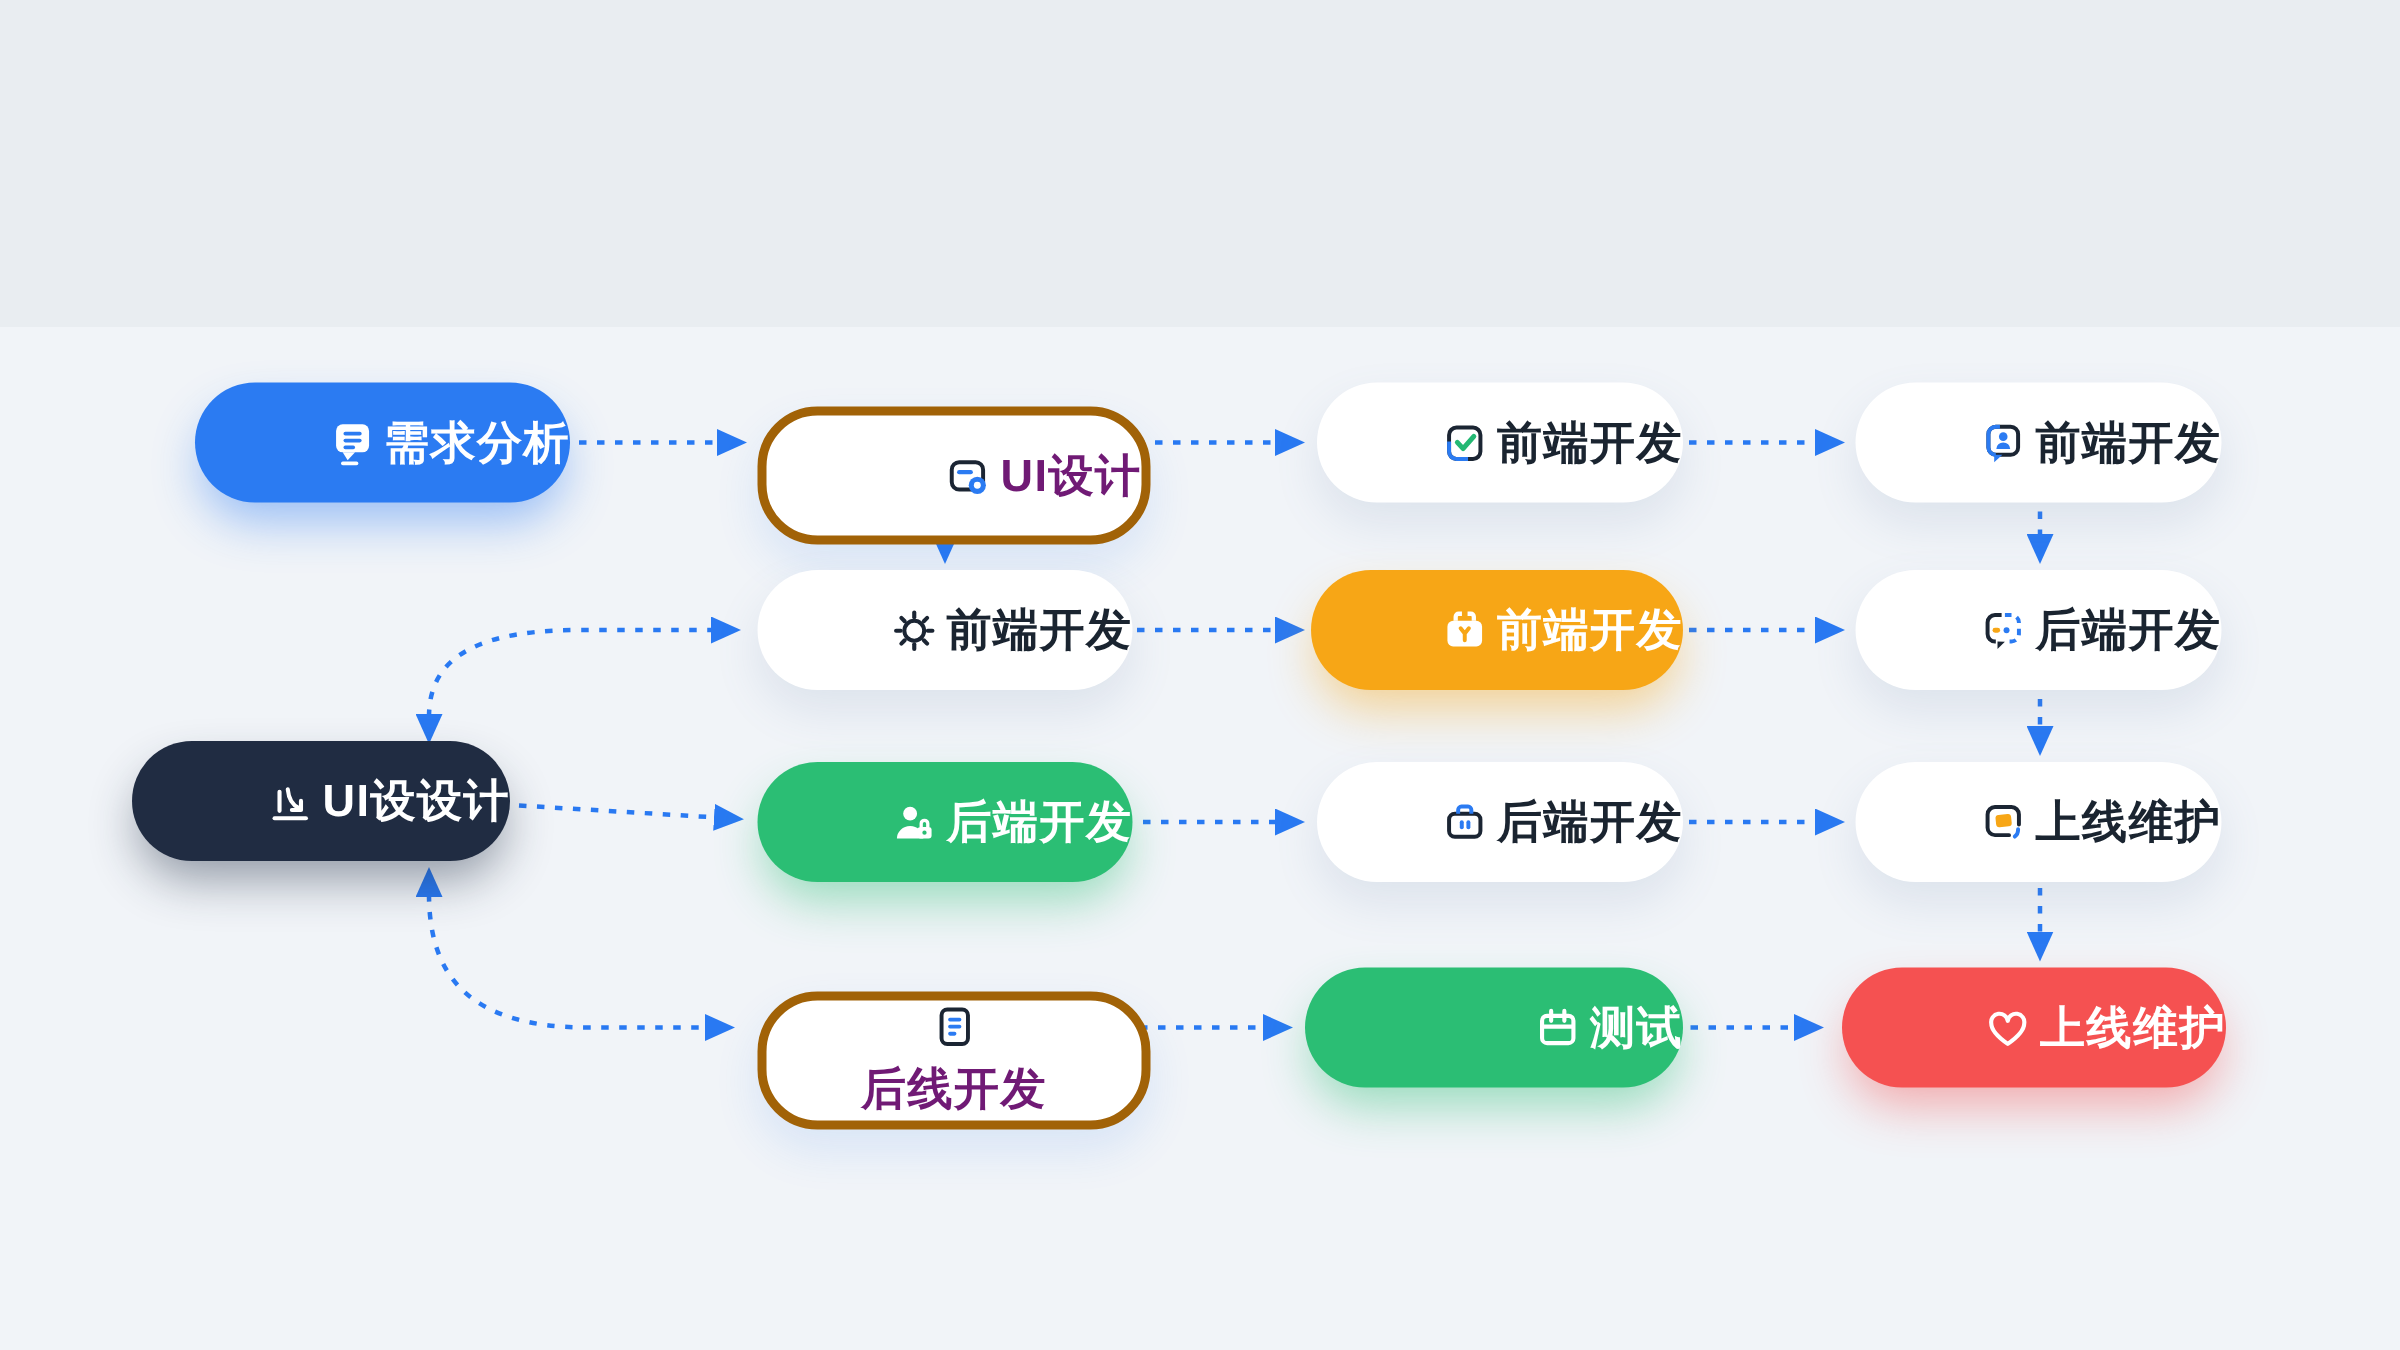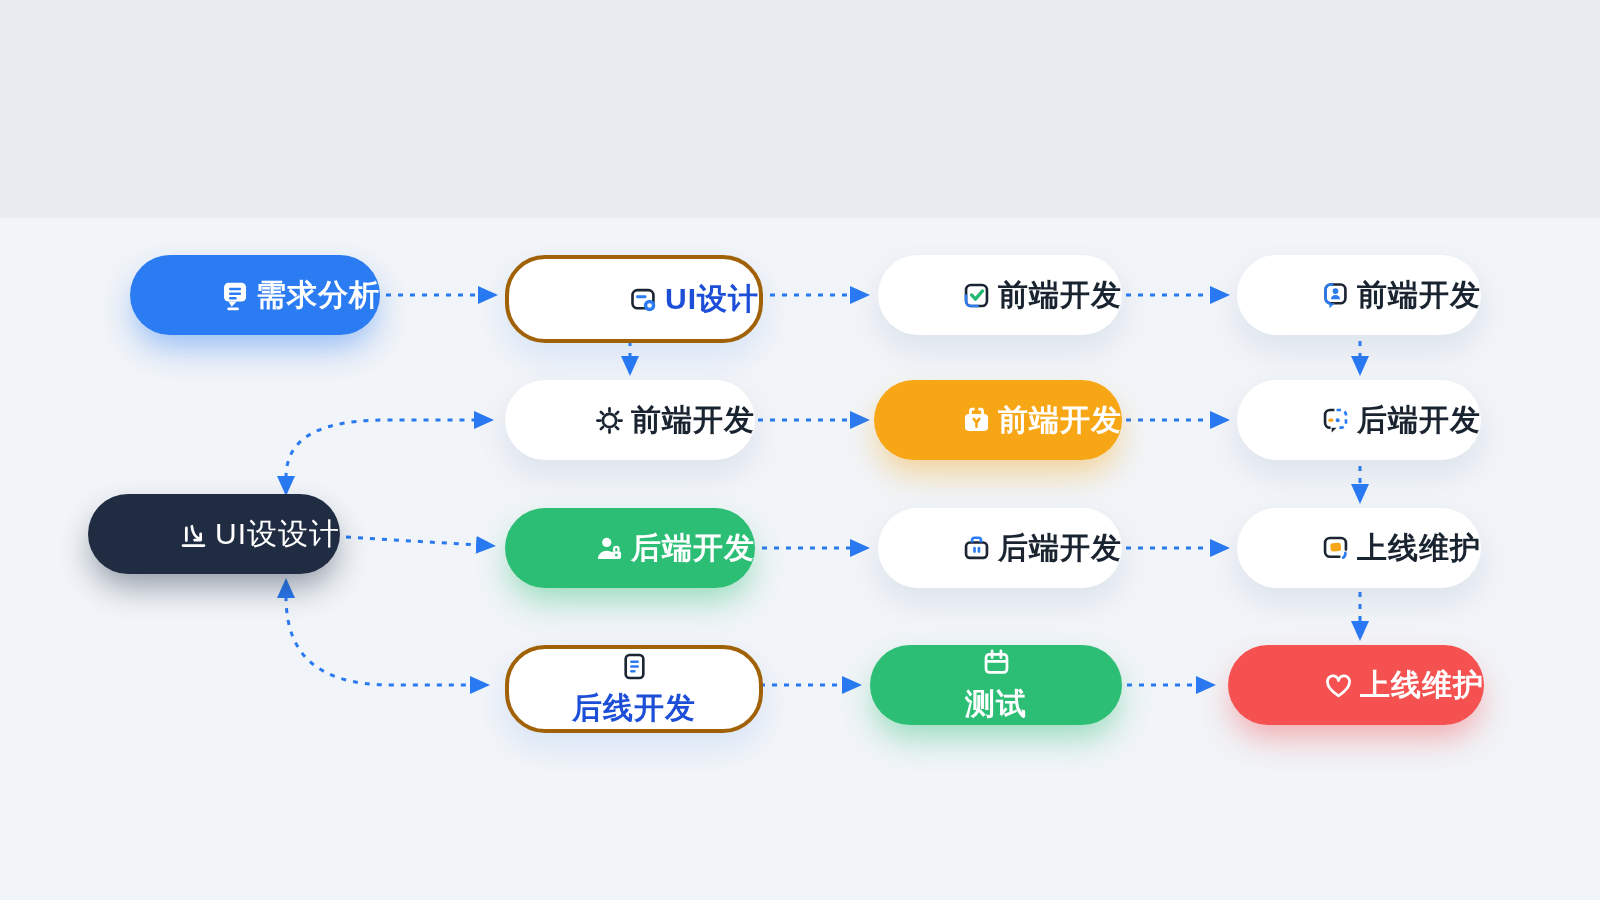--- a/index.html
+++ b/index.html
@@ -13,26 +13,26 @@
     background:#f1f4f8;
   }
   svg.arrows{position:absolute;left:0;top:0;z-index:2;}
   .node{
     position:absolute;height:80px;border-radius:40px;z-index:3;
     display:flex;align-items:center;justify-content:flex-end;gap:5px;
     font-size:30px;font-weight:600;letter-spacing:1px;white-space:nowrap;
   }
   .node .icon{display:flex;align-items:center;justify-content:center;width:34px;height:34px;}
   .node.white{background:#ffffff;color:#1a2430;box-shadow:0 14px 30px rgba(100,130,170,0.14);}
-  .node.outlined{background:#ffffff;color:#1d4ed8;border:4px solid #a16207;box-shadow:0 14px 30px rgba(43,123,242,0.12);}
+  .node.outlined{background:#ffffff;color:#701a75;border:6px solid #a16207;box-shadow:0 14px 30px rgba(43,123,242,0.12);margin-top:16px;}
   .node.blue{background:#2b7bf2;color:#ffffff;font-weight:700;box-shadow:0 16px 32px -4px rgba(43,123,242,0.45);}
   .node.orange{background:#f7a616;color:#ffffff;font-weight:700;box-shadow:0 16px 32px -4px rgba(247,166,22,0.45);}
   .node.green{background:#2bbe74;color:#ffffff;font-weight:700;box-shadow:0 16px 32px -4px rgba(43,190,116,0.45);}
   .node.red{background:#f55151;color:#ffffff;font-weight:700;box-shadow:0 16px 32px -4px rgba(245,81,81,0.45);}
-  .node.dark{background:#202c42;color:#ffffff;font-weight:400;box-shadow:0 16px 32px -4px rgba(32,44,66,0.45);}
+  .node.dark{background:#202c42;color:#ffffff;font-weight:700;box-shadow:0 16px 32px -4px rgba(32,44,66,0.45);}
 </style>
 </head>
 <body>
 
 <div class="panel"></div>
 
 <svg class="arrows" width="1600" height="900" viewBox="0 0 1600 900">
   <defs>
     <marker id="ah" viewBox="0 0 10 9" refX="1" refY="4.5" markerWidth="20" markerHeight="18" markerUnits="userSpaceOnUse" orient="auto-start-reverse">
       <path d="M0 0 L10 4.5 L0 9 Z" fill="#2979f2"></path>
@@ -207,21 +207,21 @@
     <svg viewBox="0 0 30 30" width="33" height="33">
       <rect x="7" y="4.5" width="16" height="21" rx="3.5" fill="none" stroke="#1b2533" stroke-width="2.4"></rect>
       <rect x="11" y="9.5" width="8" height="2.3" rx="1.1" fill="#2b7bf2"></rect>
       <rect x="11" y="13.8" width="8" height="2.3" rx="1.1" fill="#2b7bf2"></rect>
       <rect x="11" y="18.1" width="5" height="2.3" rx="1.1" fill="#2b7bf2"></rect>
     </svg>
   </span>
   <span class="label">后线开发</span>
 </div>
 
-<div class="node green" style="left:870px;top:645px;width:252px;flex-direction:column;">
+<div class="node green" style="left:870px;top:645px;width:252px;">
   <span class="icon">
     <svg viewBox="0 0 30 30" width="33" height="33">
       <rect x="5.5" y="7.5" width="19" height="16.5" rx="3" fill="none" stroke="#fff" stroke-width="2.5"></rect>
       <line x1="11" y1="4.5" x2="11" y2="10.5" stroke="#fff" stroke-width="2.5" stroke-linecap="round"></line>
       <line x1="19" y1="4.5" x2="19" y2="10.5" stroke="#fff" stroke-width="2.5" stroke-linecap="round"></line>
       <line x1="5.5" y1="14" x2="24.5" y2="14" stroke="#fff" stroke-width="2.5"></line>
     </svg>
   </span>
   <span class="label">测试</span>
 </div>

